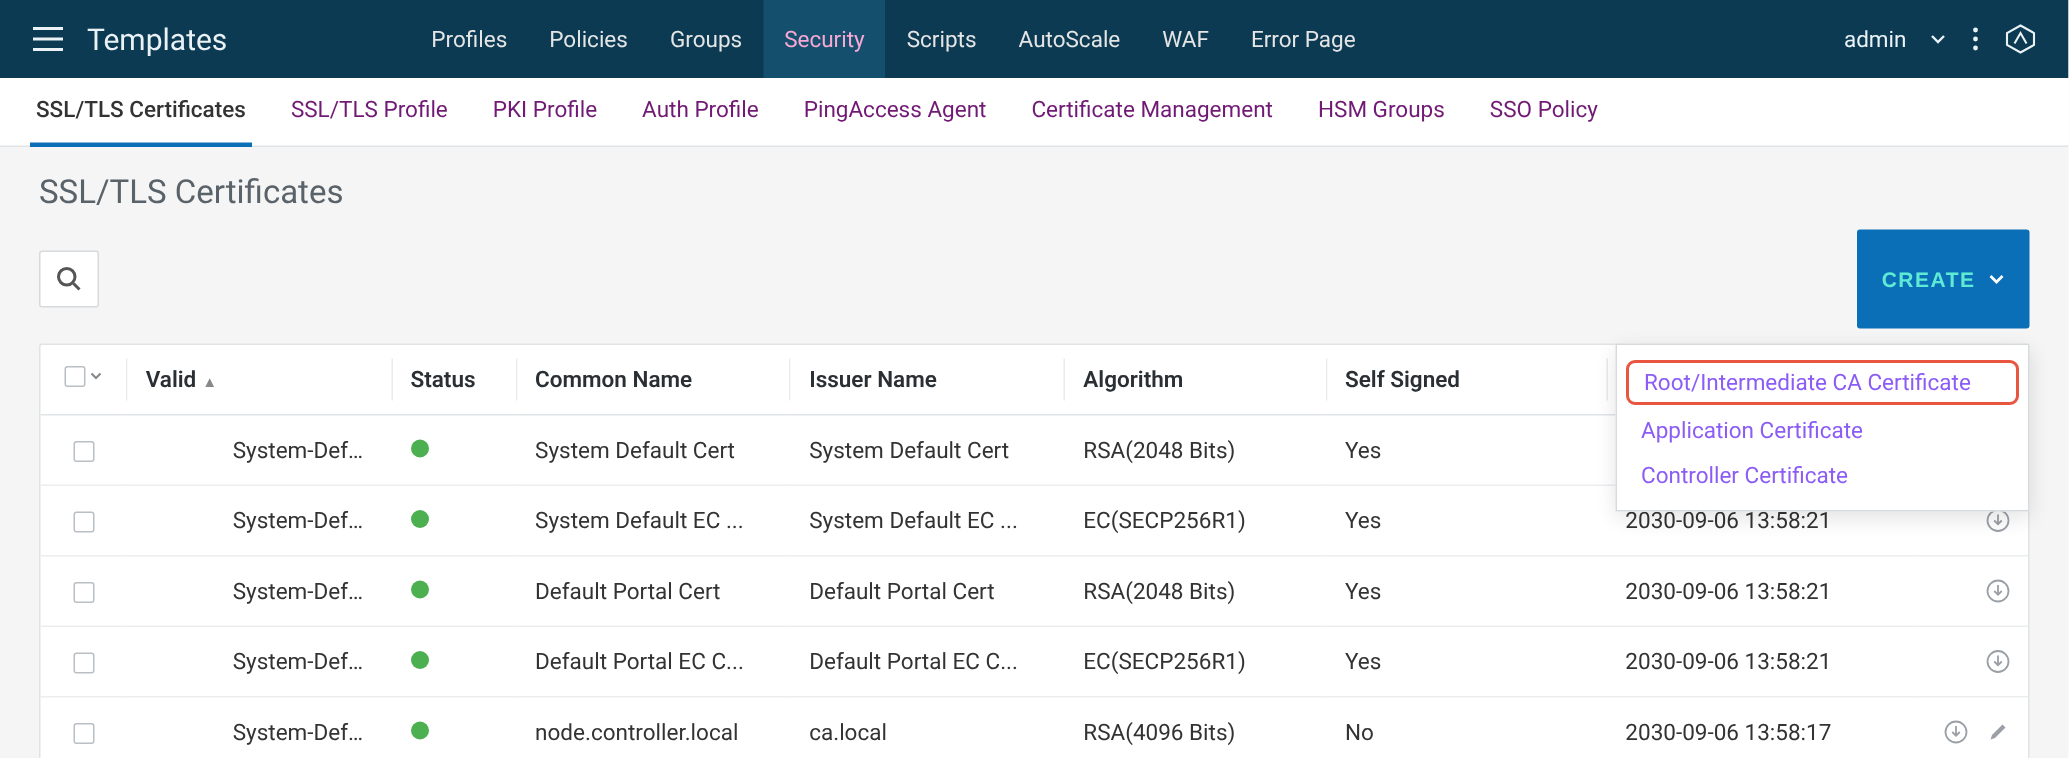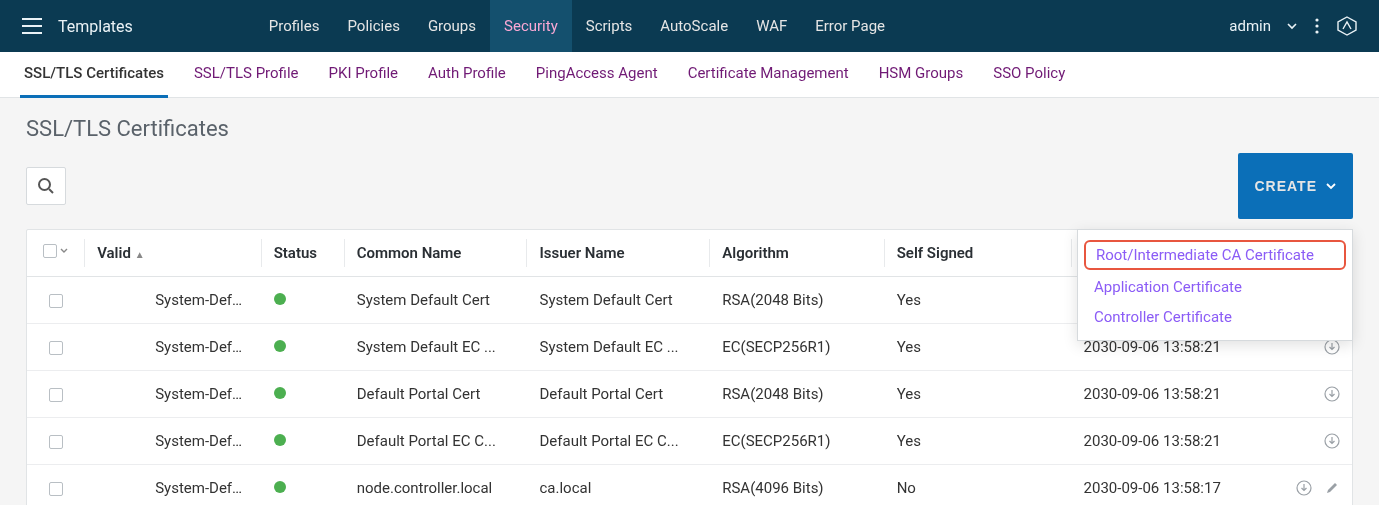--- a/index.html
+++ b/index.html
@@ -1,39 +1,39 @@
 <!DOCTYPE html>
 <html><head>
 <meta charset="utf-8">
 <style>
   * { box-sizing: border-box; margin: 0; padding: 0; }
   body { font-family: -apple-system, BlinkMacSystemFont, "Segoe UI", Roboto, Helvetica, Arial, sans-serif; background: #f5f5f5; color: #333; font-size: 14px; }
   
   .topbar { background: #0b3a52; color: #fff; display: flex; align-items: center; height: 52px; padding: 0 12px; }
   .topbar .hamburger { padding: 6px 10px; cursor: pointer; }
   .topbar .hamburger svg { display: block; }
-  .topbar .brand { font-size: 16px; font-weight: 400; padding: 0 12px 0 6px; color: #eaf2f6; }
+  .topbar .brand { font-size: 20px; font-weight: 400; padding: 0 12px 0 6px; color: #eaf2f6; }
   .topbar .navtabs { display: flex; align-items: stretch; height: 52px; margin-left: 110px; }
   .topbar .navtab { display: flex; align-items: center; padding: 0 14px; color: #e5e5e5; font-size: 15px; cursor: pointer; }
   .topbar .navtab.active { background: #14506e; color: #f9a8d4; }
   .topbar .spacer { flex: 1; }
   .topbar .user { color: #eaf2f6; font-size: 15px; padding: 0 6px; }
   .topbar .chev, .topbar .dots, .topbar .logo { padding: 0 8px; display: flex; align-items: center; cursor: pointer; }
   .topbar .logo svg { display:block; }
   
   .subnav { background: #fff; border-bottom: 1px solid #e1e4e6; display: flex; align-items: center; height: 46px; padding: 0 20px; gap: 22px; }
   .subnav .item { color: #701a75; font-size: 15px; padding: 0 4px; height: 46px; display: flex; align-items: center; cursor: pointer; border-bottom: 3px solid transparent; }
   .subnav .item.active { color: #333; border-bottom: 3px solid #0b6fb8; font-weight: 500; }
   
   .page-title { font-size: 22px; color: #5a626a; font-weight: 400; padding: 18px 26px 12px; }
   
   .toolbar { display: flex; align-items: center; padding: 0 26px 10px; }
   .searchbtn { width: 40px; height: 38px; border: 1px solid #d6dadd; background: #fff; border-radius: 2px; display: flex; align-items: center; justify-content: center; cursor: pointer; }
   .toolbar .spacer { flex: 1; }
-  .create-btn { background: #0b6fb8; color: #e5e5e5; font-size: 14px; font-weight: 600; letter-spacing: 1px; border: none; padding: 25px 16px; border-radius: 2px; cursor: pointer; display: flex; align-items: center; gap: 8px; }
+  .create-btn { background: #0b6fb8; color: #5eead4; font-size: 14px; font-weight: 600; letter-spacing: 1px; border: none; padding: 25px 16px; border-radius: 2px; cursor: pointer; display: flex; align-items: center; gap: 8px; }
   
   .table-wrap { margin: 0 26px 20px; background: #fff; border: 1px solid #e1e4e6; border-radius: 2px; position: relative; }
   table { width: 100%; border-collapse: collapse; table-layout: fixed; }
   th, td { text-align: left; padding: 14px 12px; font-size: 15px; color: #333; border-bottom: 1px solid #ecedef; overflow: hidden; text-overflow: ellipsis; white-space: nowrap; }
   th { font-weight: 600; color: #2a2f34; border-bottom: 1px solid #e1e4e6; position: relative; }
   th::after { content:""; position:absolute; right:0; top:20%; height:60%; width:1px; background:#e8eaec; }
   th:last-child::after, th:nth-last-child(2)::after { display:none; }
   tbody tr:last-child td { border-bottom: none; }
   .chk { width: 14px; height: 14px; border: 1px solid #b9bfc4; border-radius: 2px; display: inline-block; vertical-align: middle; }
   .sort-asc { font-size: 10px; color: #888; margin-left: 4px; }

